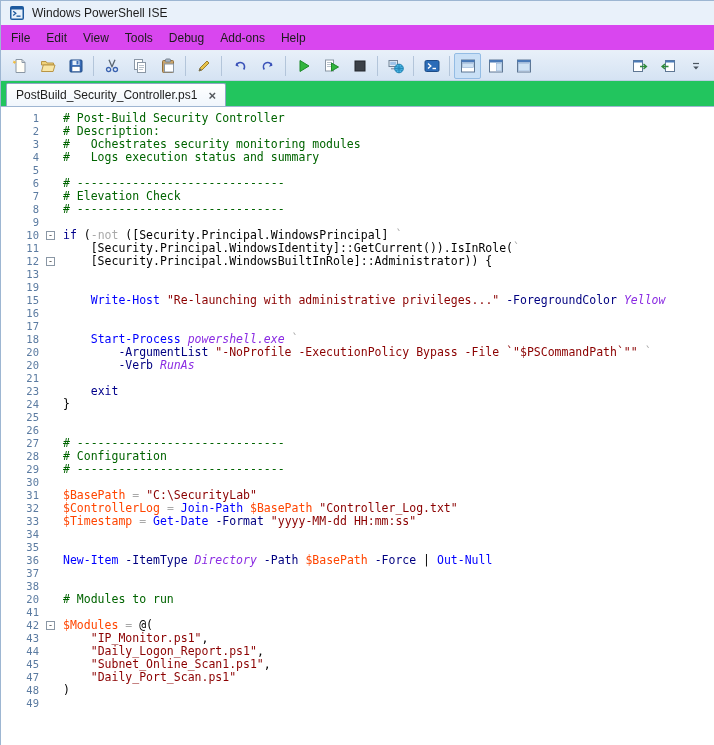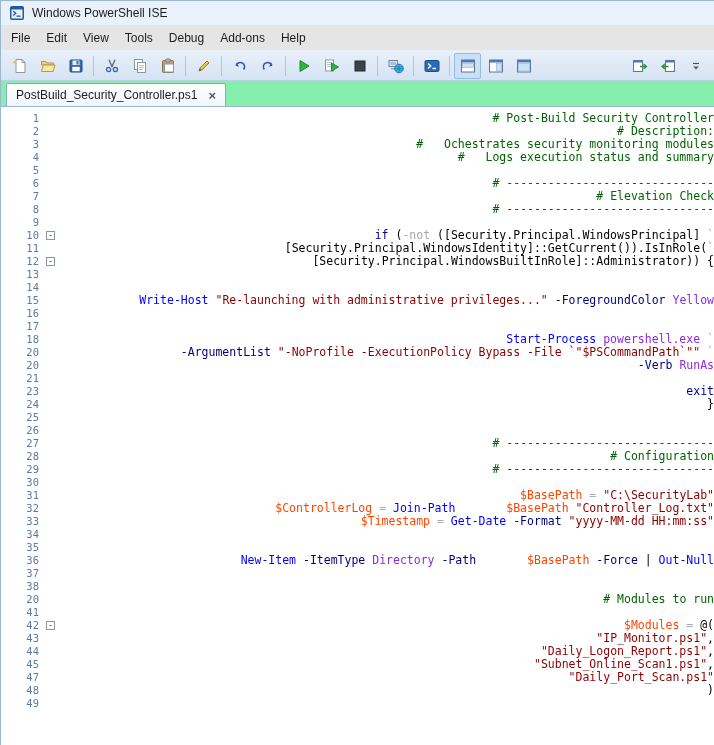--- a/index.html
+++ b/index.html
@@ -9,47 +9,47 @@
   }
   *{margin:0;padding:0;box-sizing:border-box;}
   html,body{width:714px;height:745px;overflow:hidden;}
   body{font-family:"Liberation Sans",sans-serif;background:#fff;}
   .window{width:714px;height:745px;display:flex;flex-direction:column;border-left:1px solid #9db6d2;border-top:1px solid #9db6d2;}
 
   .titlebar{height:24px;background:#e9f1fa;display:flex;align-items:center;gap:7px;padding:0 8px;flex:none;}
   .titlebar .title{font-size:12px;color:#1c1c1c;}
   .app-ico{display:flex;align-items:center;}
 
-  .menubar{height:26px;background:#e5e5e5;display:flex;align-items:center;padding:0 2px;flex:none;border-bottom:1px solid #e8eff7;}
+  .menubar{height:26px;background:#d946ef;display:flex;align-items:center;padding:0 2px;flex:none;border-bottom:1px solid #e8eff7;}
   .menu-item{font-size:12px;color:#1c1c1c;padding:5px 8px;cursor:default;}
 
   .toolbar{height:30px;background:linear-gradient(#e8f0f9,#d5e3f3);display:flex;align-items:center;padding:0 5px;gap:1px;flex:none;border-bottom:1px solid #bdcfe3;}
   .tb-btn{width:27px;height:26px;border:1px solid transparent;background:transparent;display:flex;align-items:center;justify-content:center;padding:0;border-radius:2px;cursor:default;}
   .tb-btn.pressed{background:#c9e0f6;border-color:#93bce4;}
   .tb-sep{width:1px;height:20px;background:#b3c5da;margin:0 3px;flex:none;}
   .tb-spacer{flex:1;}
   .tb-ico{display:flex;align-items:center;justify-content:center;}
 
-  .tabrow{height:26px;background:#86efac;display:flex;align-items:flex-end;padding:3px 6px 0 5px;flex:none;border-bottom:1px solid #9fb6d2;}
+  .tabrow{height:26px;background:#22c55e;display:flex;align-items:flex-end;padding:3px 6px 0 5px;flex:none;border-bottom:1px solid #9fb6d2;}
   .tab{height:23px;background:linear-gradient(#ffffff,#f0f6fc);border:1px solid #8fa7c6;border-bottom:none;border-radius:2px 2px 0 0;display:flex;align-items:center;gap:11px;padding:0 9px;font-size:12px;color:#1c1c1c;cursor:default;}
   .tab-close{color:#55595e;font-size:13px;line-height:1;font-weight:bold;}
 
   .editor{flex:1;background:#fff;overflow:hidden;font-family:"DejaVu Sans Mono","Liberation Mono",monospace;padding-top:5px;cursor:text;}
   .code-line{display:flex;height:13px;line-height:13px;font-size:11.5px;white-space:pre;}
   .ln-num{width:38px;text-align:right;color:var(--linenumber);font-size:10.5px;flex:none;line-height:13px;}
   .fold-col{width:24px;flex:none;position:relative;}
   .fold-box{position:absolute;left:7px;top:2px;width:9px;height:9px;border:1px solid #8a97a5;background:#fff;font-size:9px;line-height:7px;text-align:center;color:#333;font-family:"Liberation Sans",sans-serif;}
-  .code-text{flex:1;color:var(--default);text-align:right;}
+  .code-text{flex:1;color:var(--default);}
   .tok-c{color:var(--comment);}
   .tok-k{color:var(--keyword);}
   .tok-cm{color:var(--command);}
   .tok-p{color:var(--parameter);}
-  .tok-a{color:var(--argument);}
+  .tok-a{color:var(--argument);font-style:italic;}
   .tok-s{color:var(--string);}
-  .tok-v{color:var(--variable);margin-left:44px;}
+  .tok-v{color:var(--variable);}
   .tok-o{color:var(--operator);}
   .tok-d{color:var(--default);}
 </style>
 </head>
 <body>
 
 <div class="window">
   <div class="titlebar">
     <span class="app-ico">
       <svg width="16" height="16" viewBox="0 0 16 16">
@@ -272,21 +272,21 @@
         <div class="code-line"><span class="ln-num">4</span><span class="fold-col"></span><span class="code-text"><span class="tok-c">#   Logs execution status and summary</span></span></div>
         <div class="code-line"><span class="ln-num">5</span><span class="fold-col"></span><span class="code-text"></span></div>
         <div class="code-line"><span class="ln-num">6</span><span class="fold-col"></span><span class="code-text"><span class="tok-c"># ------------------------------</span></span></div>
         <div class="code-line"><span class="ln-num">7</span><span class="fold-col"></span><span class="code-text"><span class="tok-c"># Elevation Check</span></span></div>
         <div class="code-line"><span class="ln-num">8</span><span class="fold-col"></span><span class="code-text"><span class="tok-c"># ------------------------------</span></span></div>
         <div class="code-line"><span class="ln-num">9</span><span class="fold-col"></span><span class="code-text"></span></div>
         <div class="code-line"><span class="ln-num">10</span><span class="fold-col"><span class="fold-box">-</span></span><span class="code-text"><span class="tok-k">if</span><span class="tok-d"> (</span><span class="tok-o">-not</span><span class="tok-d"> ([Security.Principal.WindowsPrincipal] </span><span class="tok-o">`</span></span></div>
         <div class="code-line"><span class="ln-num">11</span><span class="fold-col"></span><span class="code-text"><span class="tok-d">    [Security.Principal.WindowsIdentity]::GetCurrent()).IsInRole(</span><span class="tok-o">`</span></span></div>
         <div class="code-line"><span class="ln-num">12</span><span class="fold-col"><span class="fold-box">-</span></span><span class="code-text"><span class="tok-d">    [Security.Principal.WindowsBuiltInRole]::Administrator)) {</span></span></div>
         <div class="code-line"><span class="ln-num">13</span><span class="fold-col"></span><span class="code-text"></span></div>
-        <div class="code-line"><span class="ln-num">14</span><span class="fold-col"></span><span class="code-text"></span></div>
+        <div class="code-line"><span class="ln-num">19</span><span class="fold-col"></span><span class="code-text"></span></div>
         <div class="code-line"><span class="ln-num">15</span><span class="fold-col"></span><span class="code-text"><span class="tok-d">    </span><span class="tok-cm">Write-Host</span><span class="tok-d"> </span><span class="tok-s">"Re-launching with administrative privileges..."</span><span class="tok-d"> </span><span class="tok-p">-ForegroundColor</span><span class="tok-d"> </span><span class="tok-a">Yellow</span></span></div>
         <div class="code-line"><span class="ln-num">16</span><span class="fold-col"></span><span class="code-text"></span></div>
         <div class="code-line"><span class="ln-num">17</span><span class="fold-col"></span><span class="code-text"></span></div>
         <div class="code-line"><span class="ln-num">18</span><span class="fold-col"></span><span class="code-text"><span class="tok-d">    </span><span class="tok-cm">Start-Process</span><span class="tok-d"> </span><span class="tok-a">powershell.exe</span><span class="tok-d"> </span><span class="tok-o">`</span></span></div>
         <div class="code-line"><span class="ln-num">20</span><span class="fold-col"></span><span class="code-text"><span class="tok-d">        </span><span class="tok-p">-ArgumentList</span><span class="tok-d"> </span><span class="tok-s">"-NoProfile -ExecutionPolicy Bypass -File `"$PSCommandPath`""</span><span class="tok-d"> </span><span class="tok-o">`</span></span></div>
         <div class="code-line"><span class="ln-num">20</span><span class="fold-col"></span><span class="code-text"><span class="tok-d">        </span><span class="tok-p">-Verb</span><span class="tok-d"> </span><span class="tok-a">RunAs</span></span></div>
         <div class="code-line"><span class="ln-num">21</span><span class="fold-col"></span><span class="code-text"></span></div>
         <div class="code-line"><span class="ln-num">23</span><span class="fold-col"></span><span class="code-text"><span class="tok-d">    </span><span class="tok-k">exit</span></span></div>
         <div class="code-line"><span class="ln-num">24</span><span class="fold-col"></span><span class="code-text"><span class="tok-d">}</span></span></div>
         <div class="code-line"><span class="ln-num">25</span><span class="fold-col"></span><span class="code-text"></span></div>

